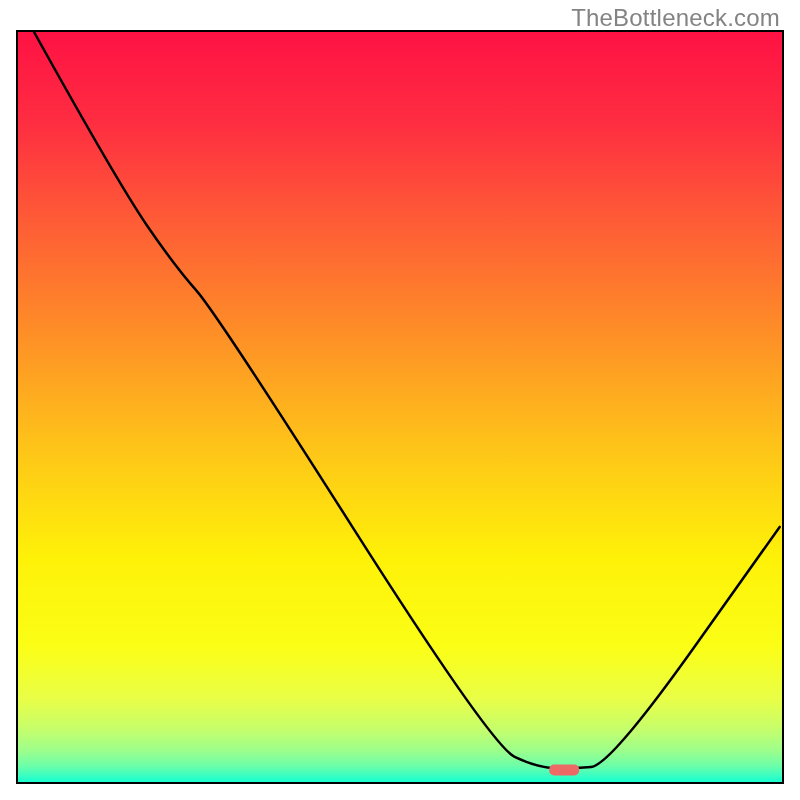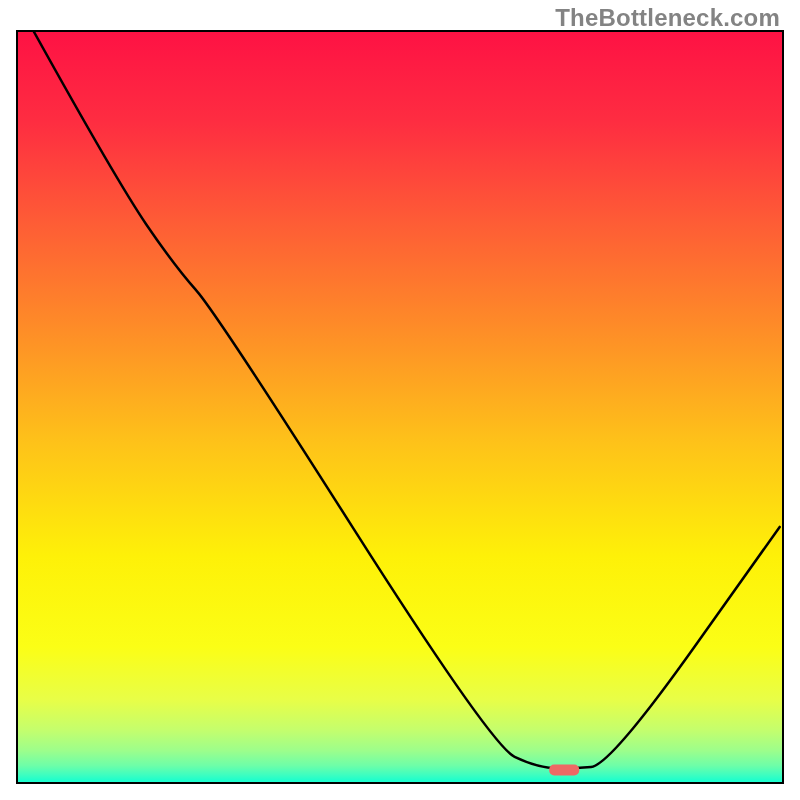--- a/index.html
+++ b/index.html
@@ -18,21 +18,21 @@
     height: 754px;
     border: 2.5px solid #000;
     box-sizing: border-box;
   }
   .attrib {
     position: absolute;
     top: 4px;
     right: 20px;
     font-family: Arial, Helvetica, sans-serif;
     font-size: 24px;
-    font-weight: 700;
+    font-weight: 400;
     color: #838383;
     letter-spacing: 0.2px;
   }
   svg {
     position: absolute;
     inset: 0;
   }
 </style>
 </head>
 <body>

